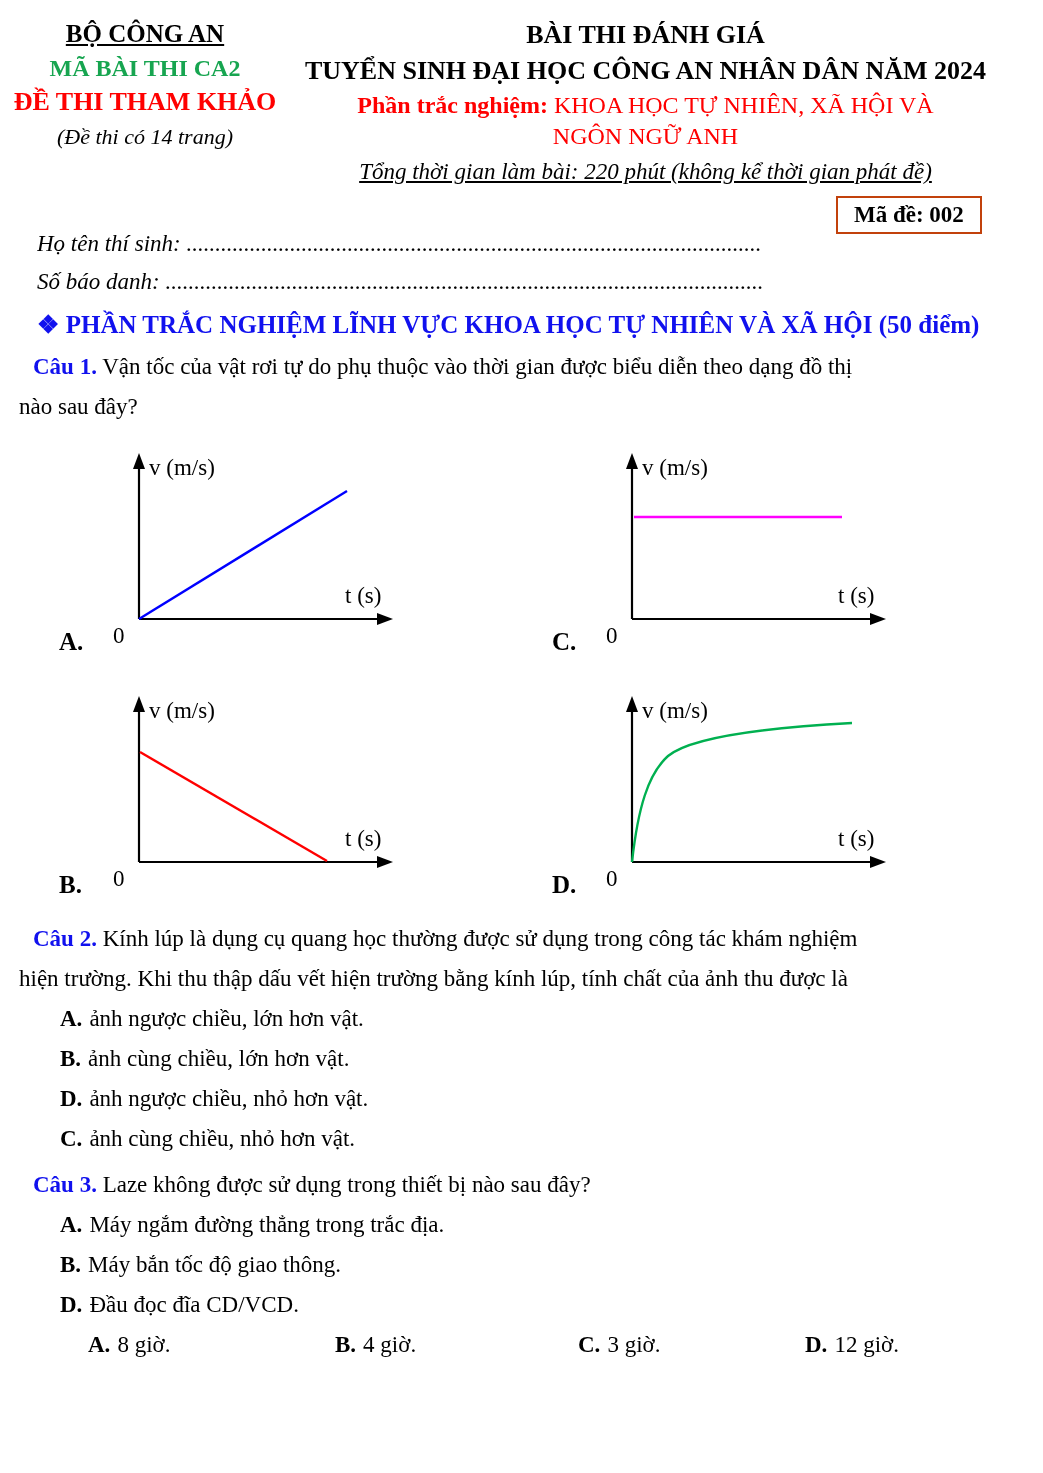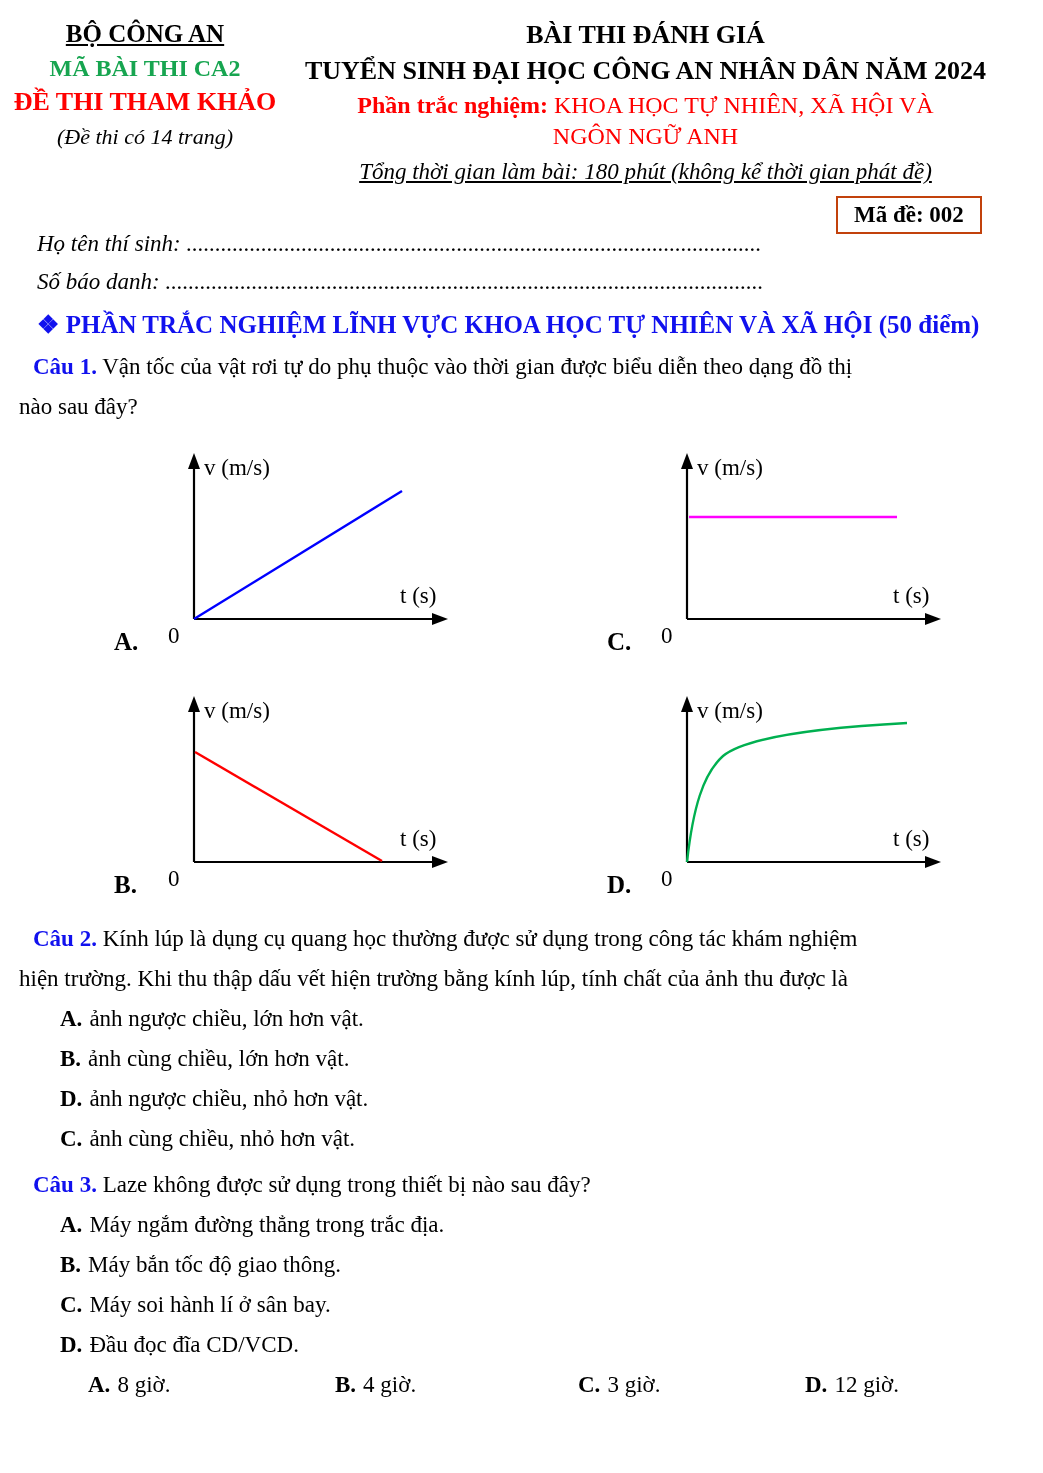--- a/index.html
+++ b/index.html
@@ -45,21 +45,21 @@
   .option { margin-left:60px; margin-right:20px; font-size:23px; line-height:40px; }
   .opt-letter { font-weight:bold; margin-right:7px; }
   .options-row { position:relative; height:40px; font-size:23px; line-height:40px; }
   .options-row .opt { position:absolute; top:0; white-space:nowrap; }
   .options-row .o0 { left:88px; }
   .options-row .o1 { left:335px; }
   .options-row .o2 { left:578px; }
   .options-row .o3 { left:805px; }
   
   .graphs-grid {
-    margin-top:20px; padding-left:104px;
+    margin-top:20px; padding-left:49px;
     display:grid; grid-template-columns:345px 345px;
     column-gap:148px; row-gap:34px;
   }
   figure.graph { margin:0; padding:0; }
   .axis { stroke:#000; stroke-width:2.2; }
   .axis-arrow { fill:#000; }
   .curve { fill:none; stroke-width:2.4; }
   .svg-axis-label { font-family:"Liberation Serif", serif; font-size:23px; fill:#000; }
   .svg-fig-label  { font-family:"Liberation Serif", serif; font-size:25px; font-weight:bold; fill:#000; }
 </style>
@@ -73,21 +73,21 @@
       <div class="hl-org">BỘ CÔNG AN</div>
       <div class="hl-code">MÃ BÀI THI CA2</div>
       <div class="hl-type">ĐỀ THI THAM KHẢO</div>
       <div class="hl-note">(Đề thi có 14 trang)</div>
     </div>
     <div class="header-right">
       <div class="hr-t1">BÀI THI ĐÁNH GIÁ</div>
       <div class="hr-t2">TUYỂN SINH ĐẠI HỌC CÔNG AN NHÂN DÂN NĂM 2024</div>
       <div class="hr-s1"><span class="bold">Phần trắc nghiệm:</span><span> KHOA HỌC TỰ NHIÊN, XÃ HỘI VÀ</span></div>
       <div class="hr-s2">NGÔN NGỮ ANH</div>
-      <div class="hr-dur">Tổng thời gian làm bài: 180 phút (không kể thời gian phát đề)</div>
+      <div class="hr-dur">Tổng thời gian làm bài: 220 phút (không kể thời gian phát đề)</div>
     </div>
   </div>
 
   <div class="exam-code-box">Mã đề: 002</div>
 
   <div class="fill-line first"><span>Họ tên thí sinh: </span><span>....................................................................................................</span></div>
   <div class="fill-line"><span>Số báo danh: </span><span>........................................................................................................</span></div>
 
   <h2 class="section-heading"><span>❖</span><span> PHẦN TRẮC NGHIỆM LĨNH VỰC KHOA HỌC TỰ NHIÊN VÀ XÃ HỘI (50 điểm)</span></h2>
 
@@ -154,21 +154,20 @@
 
   <p class="question q2"><span class="q-label">Câu 2.</span><span> Kính lúp là dụng cụ quang học thường được sử dụng trong công tác khám nghiệm</span><br><span>hiện trường. Khi thu thập dấu vết hiện trường bằng kính lúp, tính chất của ảnh thu được là</span></p>
   <div class="option"><span class="opt-letter">A.</span><span>ảnh ngược chiều, lớn hơn vật.</span></div>
   <div class="option"><span class="opt-letter">B.</span><span>ảnh cùng chiều, lớn hơn vật.</span></div>
   <div class="option"><span class="opt-letter">D.</span><span>ảnh ngược chiều, nhỏ hơn vật.</span></div>
   <div class="option"><span class="opt-letter">C.</span><span>ảnh cùng chiều, nhỏ hơn vật.</span></div>
 
   <p class="question q3"><span class="q-label">Câu 3.</span><span> Laze không được sử dụng trong thiết bị nào sau đây?</span></p>
   <div class="option"><span class="opt-letter">A.</span><span>Máy ngắm đường thẳng trong trắc địa.</span></div>
   <div class="option"><span class="opt-letter">B.</span><span>Máy bắn tốc độ giao thông.</span></div>
-  <div class="option"><span class="opt-letter">C.</span><span>Máy soi hành lí ở sân bay.</span></div>
   <div class="option"><span class="opt-letter">D.</span><span>Đầu đọc đĩa CD/VCD.</span></div>
 
   <div class="options-row">
     <span class="opt o0"><span class="opt-letter">A.</span><span>8 giờ.</span></span>
     <span class="opt o1"><span class="opt-letter">B.</span><span>4 giờ.</span></span>
     <span class="opt o2"><span class="opt-letter">C.</span><span>3 giờ.</span></span>
     <span class="opt o3"><span class="opt-letter">D.</span><span>12 giờ.</span></span>
   </div>
 
 </div>

